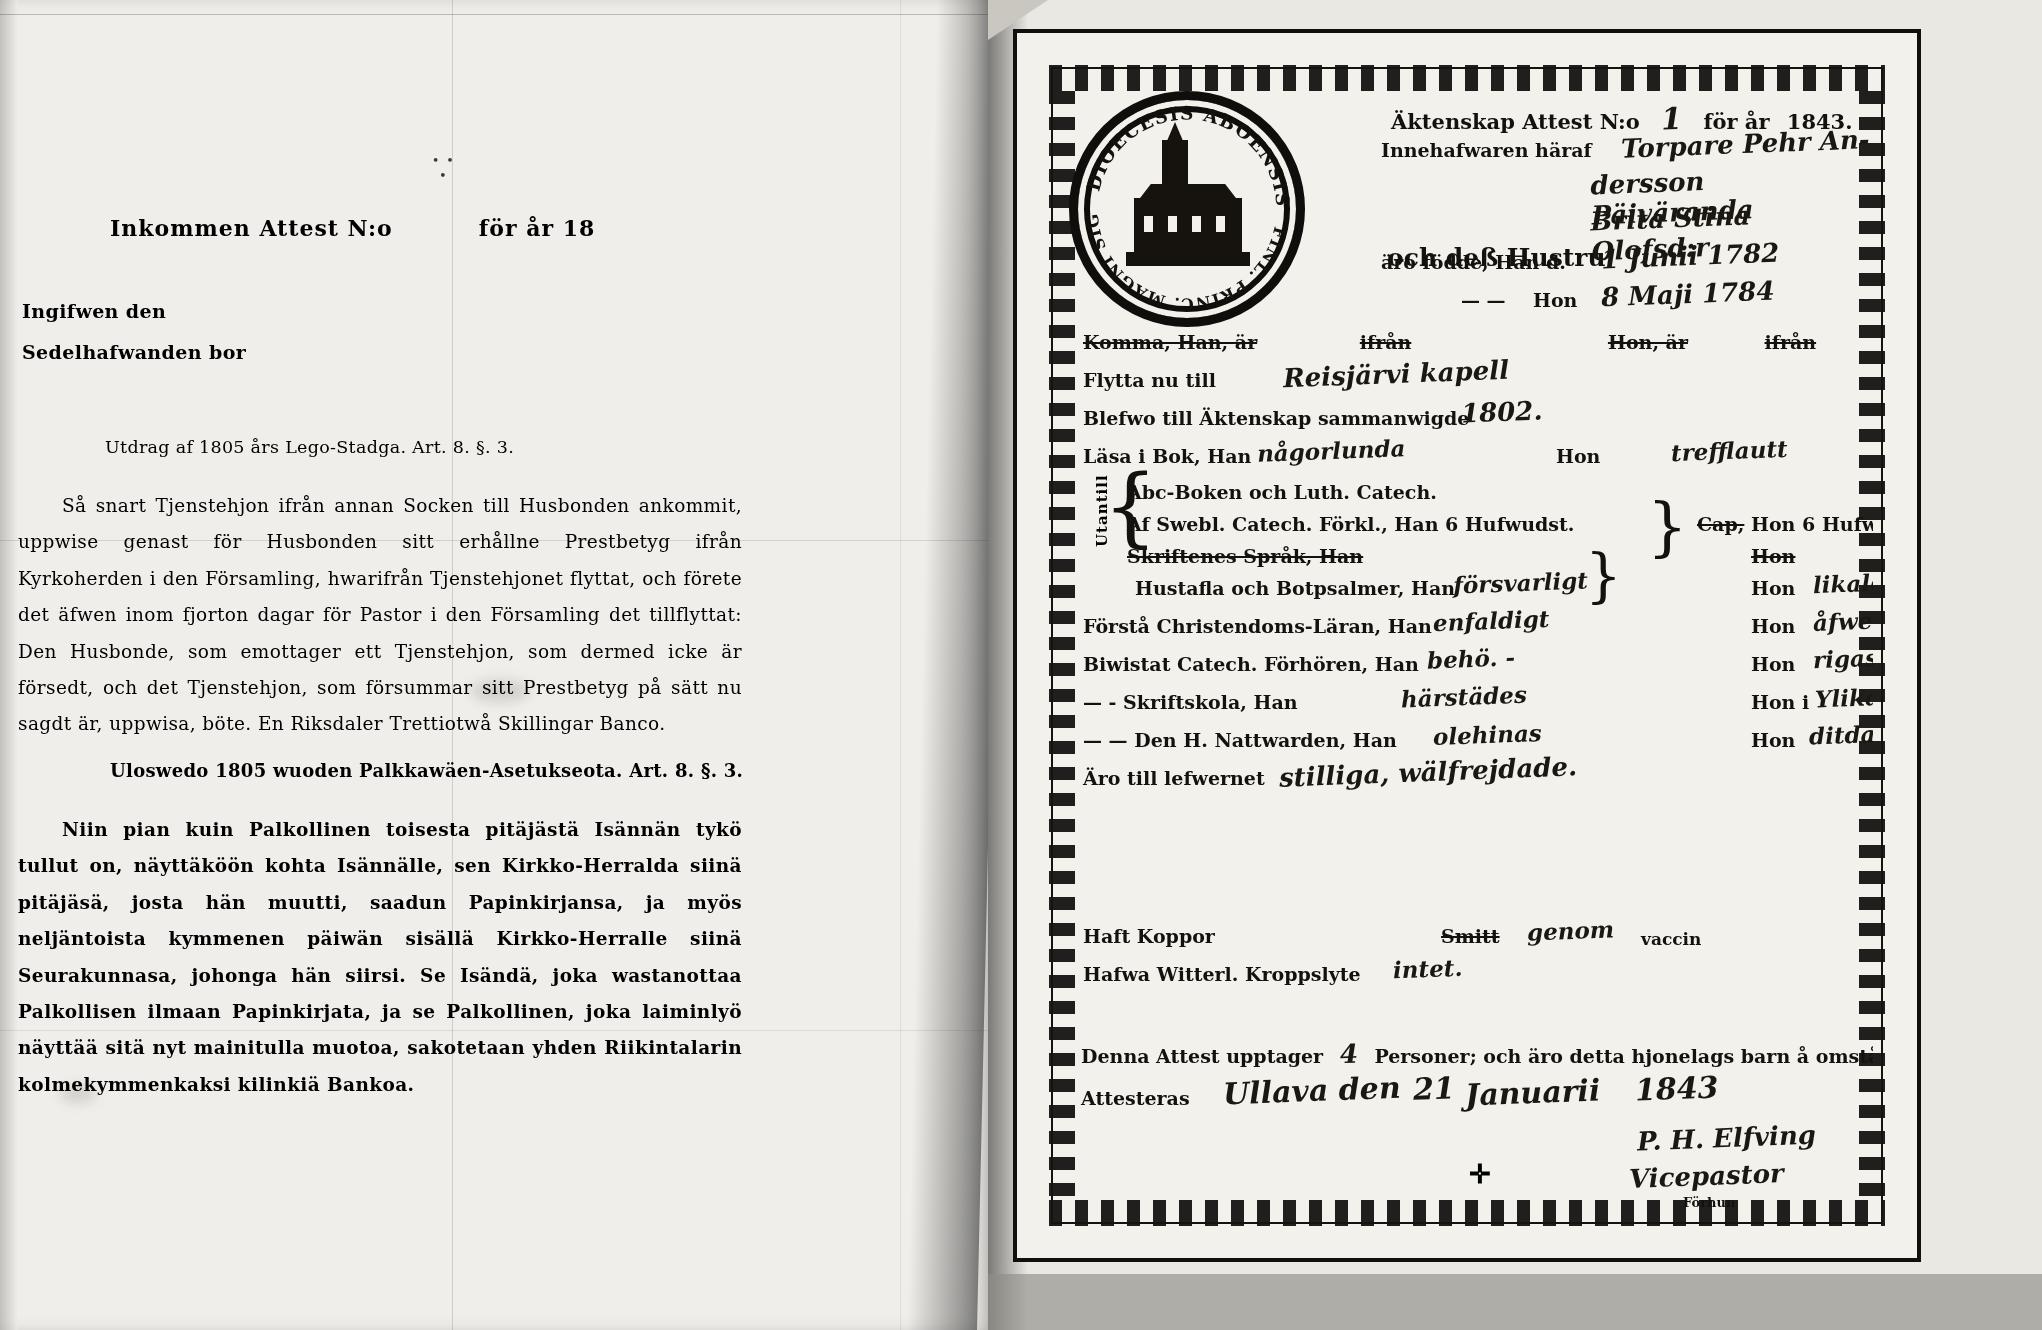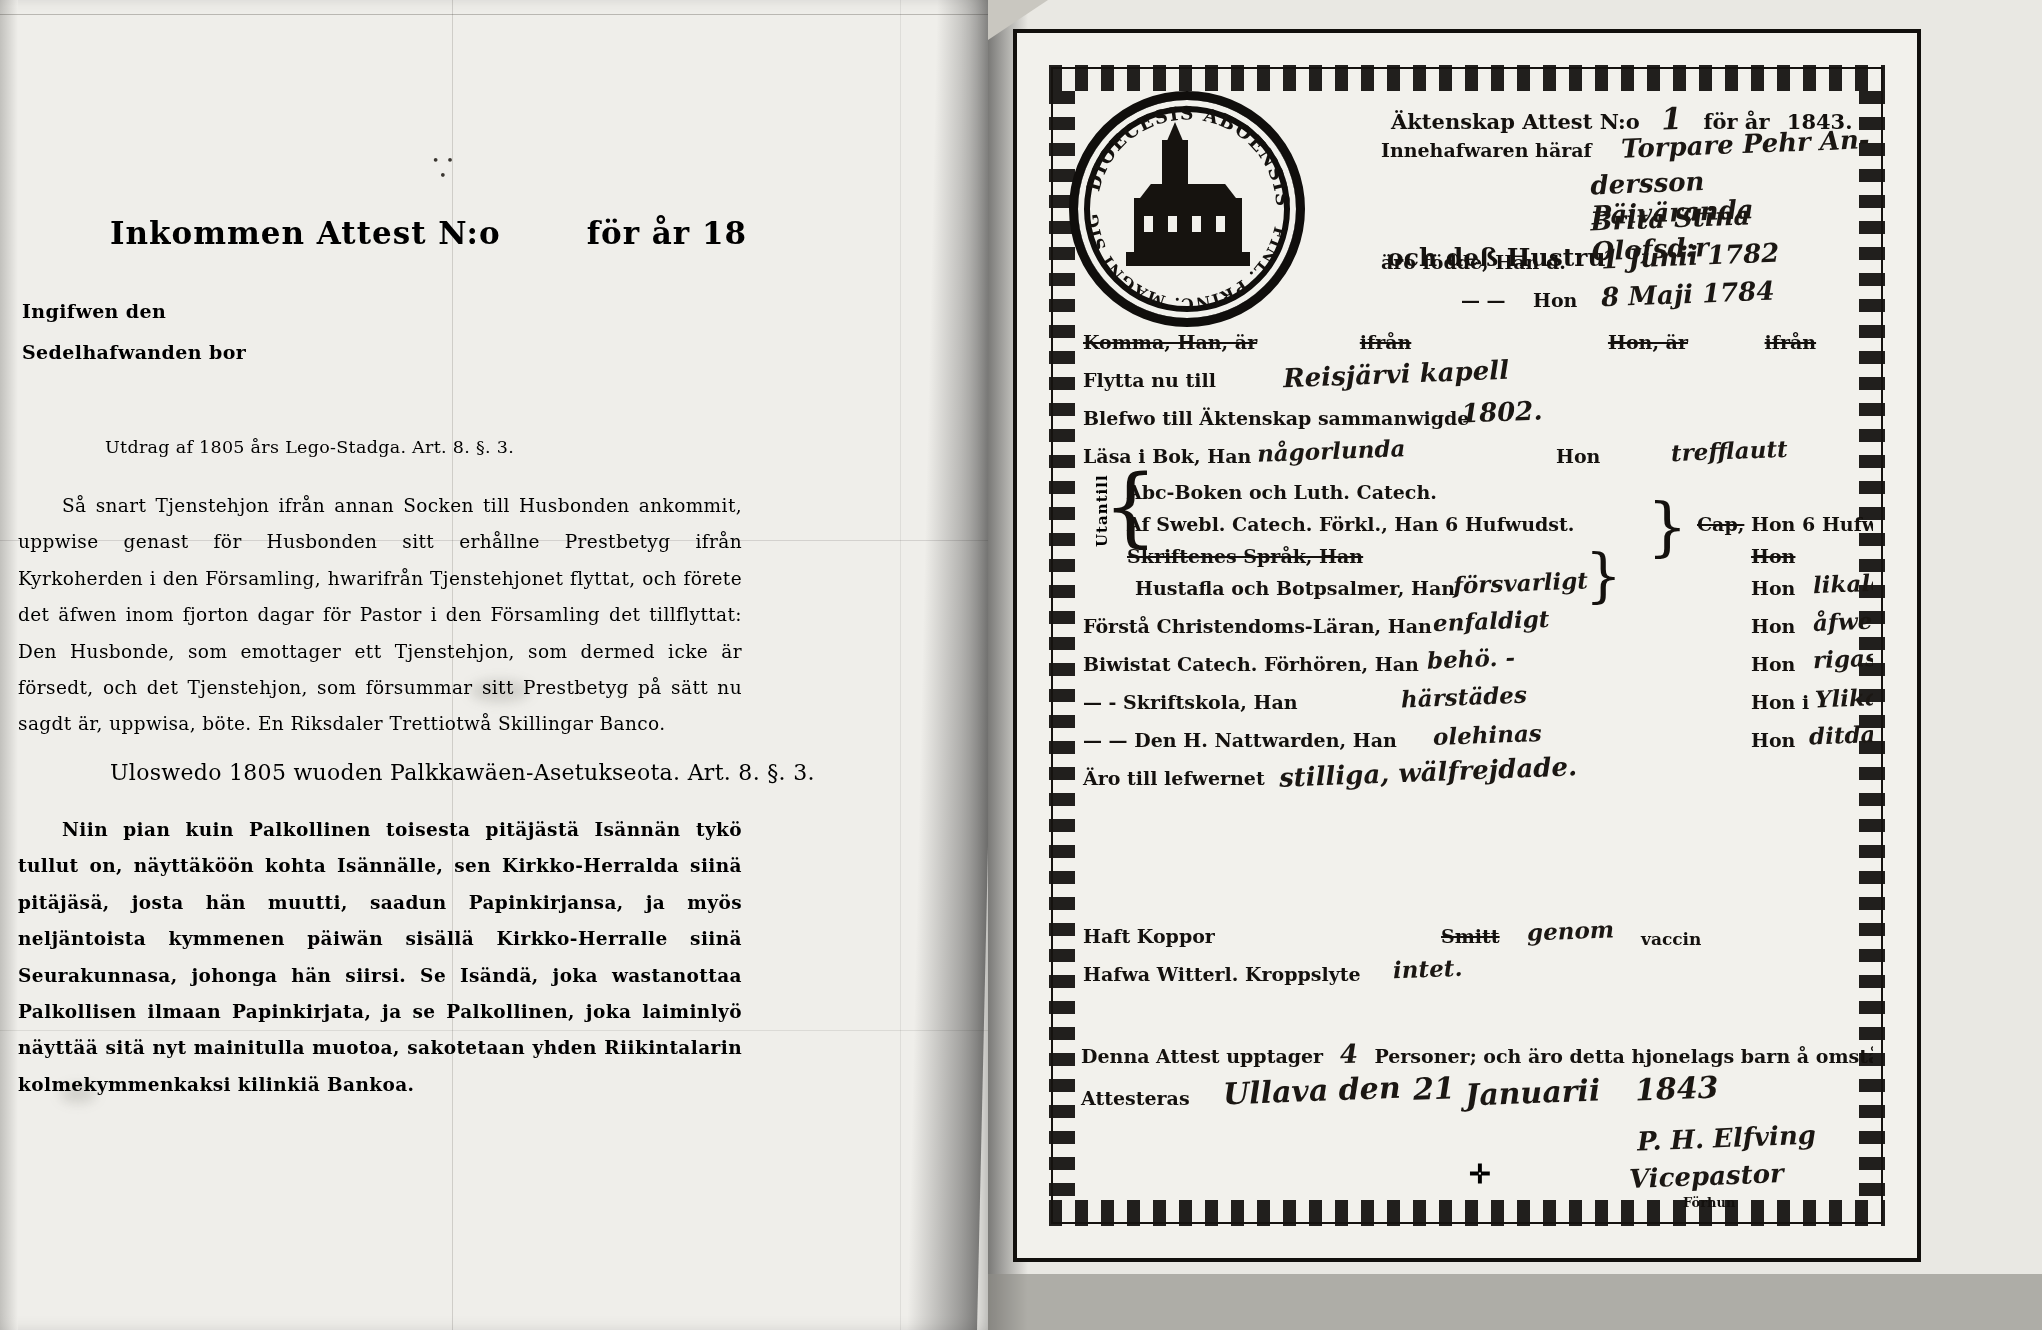--- a/index.html
+++ b/index.html
@@ -47,39 +47,39 @@
     color:#15110d;
   }
   .fraktur {
     font-family: "DejaVu Serif", serif;
     font-weight: 700;
     letter-spacing: .4px;
   }
   .l-title {
     position:absolute;
     top:215px; left:110px;
-    font-size: 31px;
+    font-size: 22px;
     font-weight: 700;
     letter-spacing: 1px;
   }
   .l-title .yr {
     margin-left: 86px;
     font-weight:700;
   }
   .l-line1 { position:absolute; top:300px; left:22px; font-size:19px; font-weight:700;}
   .l-line2 { position:absolute; top:341px; left:22px; font-size:19px; font-weight:700;}
 
   .l-sub1 { position:absolute; top:437px; left:105px; font-size:17.5px; font-weight:400; letter-spacing:.3px;}
   .l-body1 {
     position:absolute; top:488px; left:18px; width:724px;
     font-size:18.5px; font-weight:400; line-height:36.4px;
     text-align: justify;
   }
   .l-body1 p { margin:0; text-indent:44px;}
-  .l-sub2 { position:absolute; top:760px; left:110px; font-size:22px; font-weight:400; letter-spacing:.3px;}
+  .l-sub2 { position:absolute; top:760px; left:110px; font-size:18px; font-weight:700; letter-spacing:.3px;}
   .l-body2 {
     position:absolute; top:812px; left:18px; width:724px;
     font-size:18.5px; font-weight:700; line-height:36.4px;
     text-align: justify;
   }
   .l-body2 p { margin:0; text-indent:44px;}
 
   .crease {
     position:absolute;
     left:0; width:100%; height:1px;

